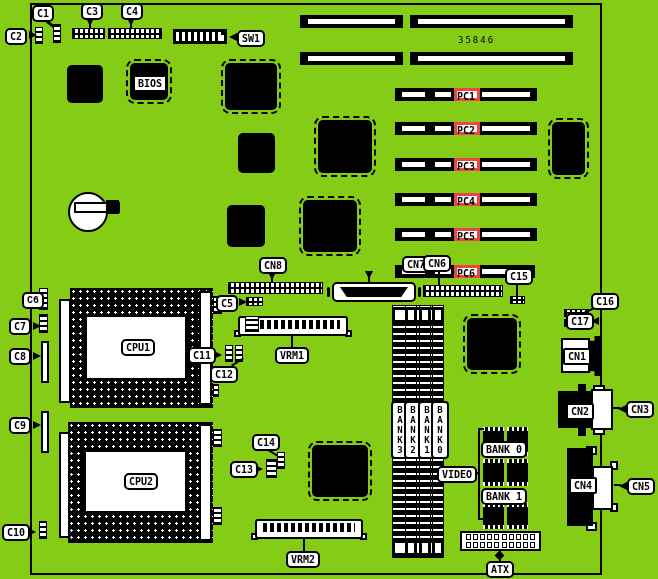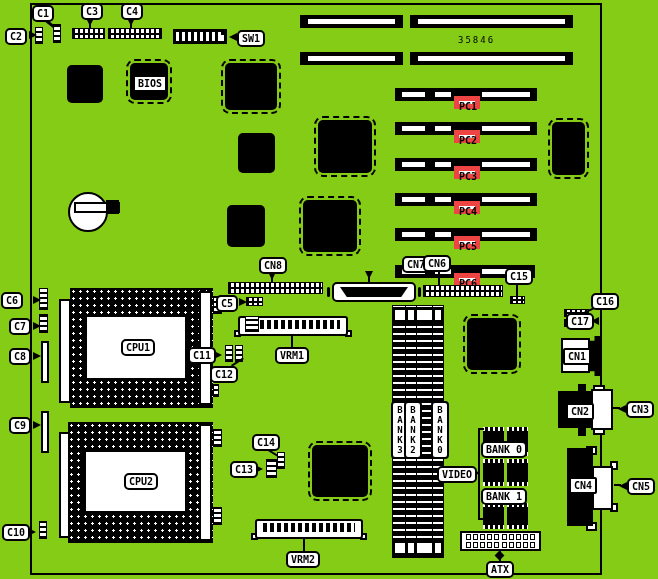--- a/index.html
+++ b/index.html
@@ -14,21 +14,21 @@
   .lbl.sq{border-radius:2px;}
   
   .chip{position:absolute;box-sizing:border-box;background:#000;border-radius:5px;}
   .qfp{outline:2px dashed #000;outline-offset:2px;}
   
   .isaslot{position:absolute;box-sizing:border-box;background:#000;}
   .isaslot::after{content:"";position:absolute;left:8px;right:8px;top:4px;bottom:4px;background:#fff;}
   
   .pci{position:absolute;box-sizing:border-box;background:#000;z-index:2;}
   .pci i{position:absolute;background:#fff;display:block;}
-  .pcl{position:absolute;left:59px;top:8px;width:26px;height:13px;background:#fff;border:5px solid #ef4444;
+  .pcl{position:absolute;left:59px;top:0;width:26px;height:13px;background:#fff;border:3px solid #ef4444;
        box-sizing:border-box;font:bold 10px "DejaVu Sans Mono",monospace;line-height:11px;z-index:3;}
   
   .ph{position:absolute;box-sizing:border-box;border:1px solid #000;
       background:repeating-linear-gradient(90deg,#000 0 2px,#fff 2px 5px);z-index:4;}
   .ph::after{content:"";position:absolute;left:0;right:0;top:50%;height:2px;margin-top:-1px;background:#000;}
   .pv{position:absolute;box-sizing:border-box;border:1px solid #000;
       background:repeating-linear-gradient(0deg,#000 0 2px,#fff 2px 5px);z-index:4;}
   
   .cpu{position:absolute;box-sizing:border-box;background-color:#000;
        background-image:radial-gradient(circle,#fff 1px,rgba(0,0,0,0) 1.4px);background-size:7px 7px;z-index:2;}
@@ -201,21 +201,21 @@
   <div class="pv" style="left:213px;top:384px;width:6px;height:13px;"></div>
 
   <div class="vrm" style="left:238px;top:316px;width:110px;height:20px;">
       <div class="vrm-pins"></div>
     </div>
   <div class="tab" style="left:234px;top:330px;width:7px;height:7px;"></div>
   <div class="tab" style="left:345px;top:330px;width:7px;height:7px;"></div>
   <div class="ptr" style="left:291px;top:336px;width:2px;height:11px;"></div>
   <div class="lbl" style="left:275px;top:347px;">VRM1</div>
 
-  <div class="lbl" style="left:1px;top:292px;">C6</div>
+  <div class="lbl" style="left:22px;top:292px;font-family:Liberation Mono, monospace;">C6</div>
   <div class="tri tri-r" style="left:33px;top:296px;"></div>
   <div class="pv" style="left:39px;top:288px;width:9px;height:22px;"></div>
 
   <div class="lbl" style="left:9px;top:318px;">C7</div>
   <div class="tri tri-r" style="left:33px;top:322px;"></div>
   <div class="pv" style="left:39px;top:314px;width:9px;height:19px;"></div>
 
   <div class="lbl" style="left:9px;top:348px;">C8</div>
   <div class="tri tri-r" style="left:33px;top:352px;"></div>
   <div class="white-box" style="left:41px;top:341px;width:8px;height:42px;"></div>
@@ -257,20 +257,25 @@
 
   <div class="simm" style="left:392px;top:305px;width:12px;height:253px;padding-left:44px;">
     <div class="latch" style="top:2px;"></div>
     <div class="latch" style="bottom:2px;"></div>
     <div class="banklbl"><span>BANK3</span></div>
   </div>
   <div class="simm" style="left:405px;top:305px;width:12px;height:253px;">
     <div class="latch" style="top:2px;"></div>
     <div class="latch" style="bottom:2px;"></div>
     <div class="banklbl"><span>BANK2</span></div>
+  </div>
+  <div class="simm" style="left:419px;top:305px;width:12px;height:253px;">
+    <div class="latch" style="top:2px;"></div>
+    <div class="latch" style="bottom:2px;"></div>
+    <div class="banklbl"><span>BANK1</span></div>
   </div>
   <div class="simm" style="left:432px;top:305px;width:12px;height:253px;">
     <div class="latch" style="top:2px;"></div>
     <div class="latch" style="bottom:2px;"></div>
     <div class="banklbl"><span>BANK0</span></div>
   </div>
 
   <div class="chip qfp" style="left:467px;top:318px;width:50px;height:52px;"></div>
 
   <div class="lbl" style="left:437px;top:466px;">VIDEO</div>

